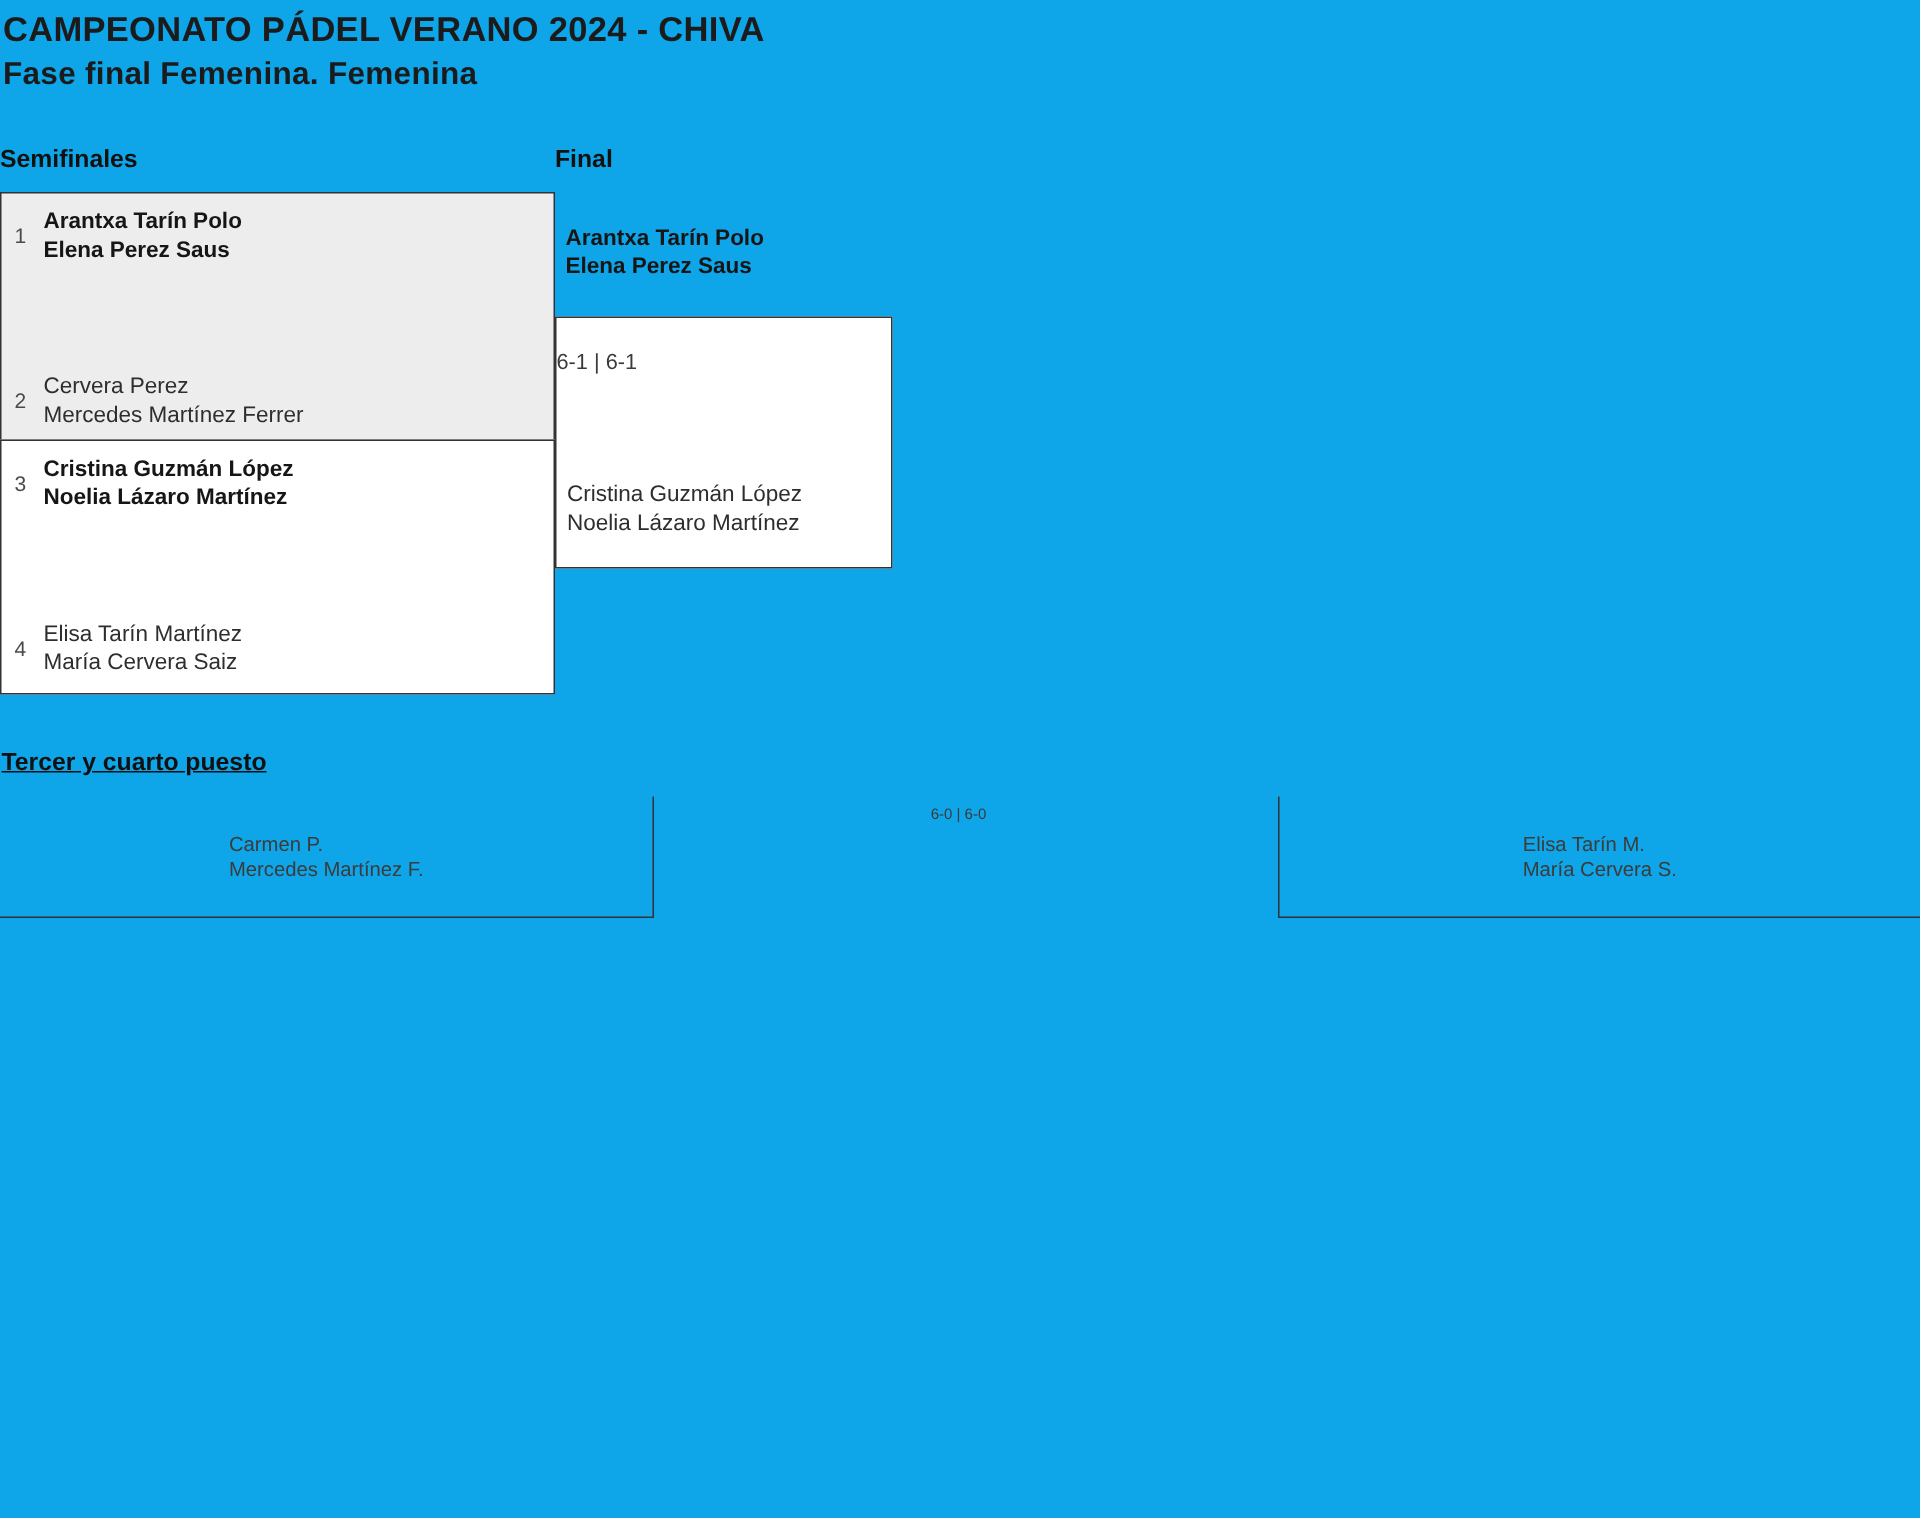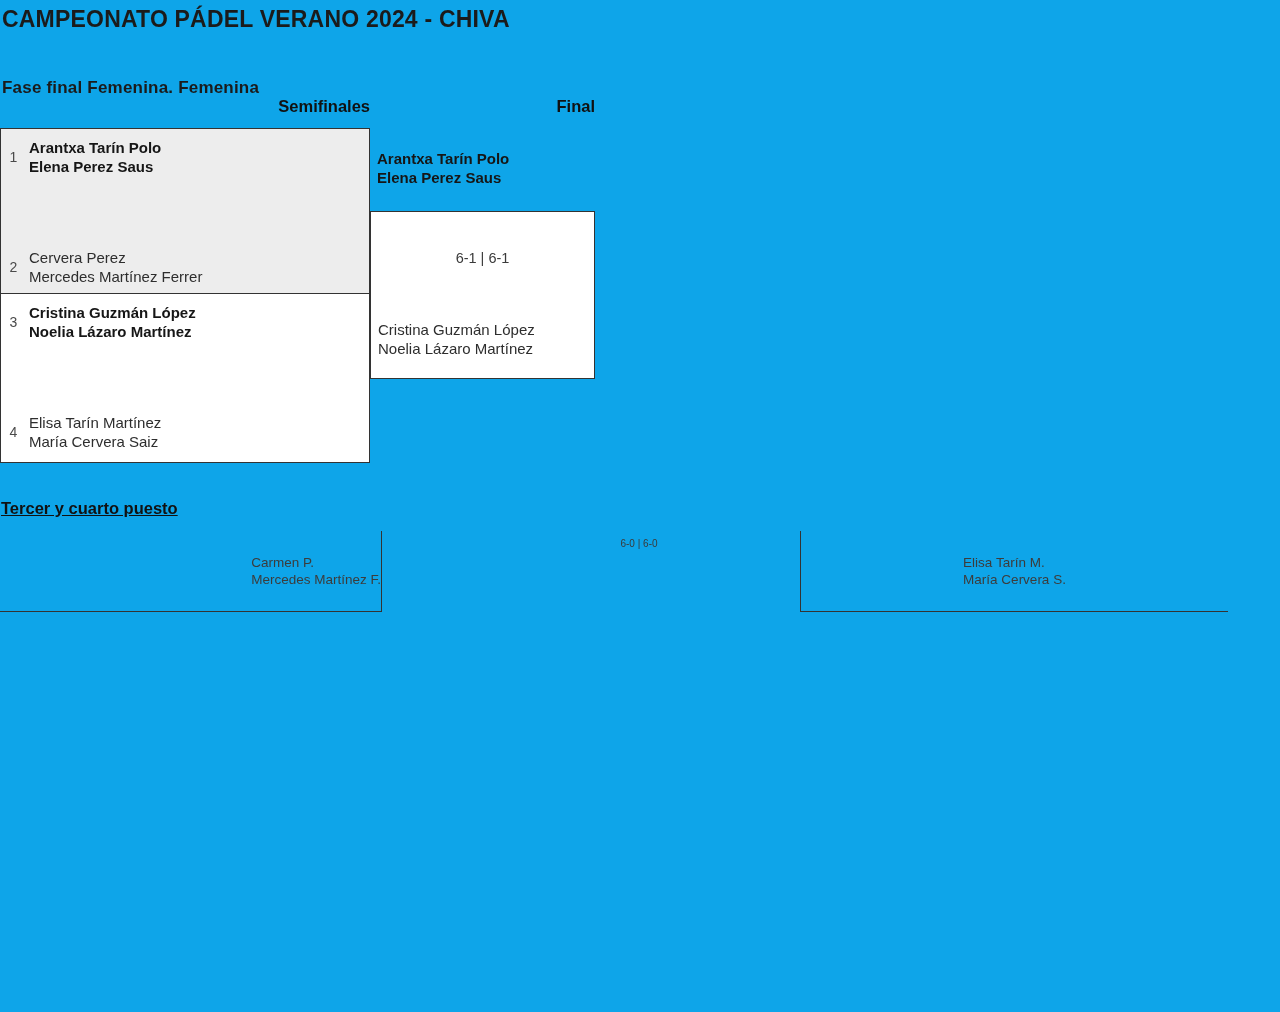--- a/index.html
+++ b/index.html
@@ -8,33 +8,33 @@
 
   .page { position: absolute; inset: 0; width: 1280px; height: 1012px; background: #0ea5e9; }
 
   
   .page-title {
     position: absolute; left: 2px; top: 6px;
     font-size: 23px; font-weight: 700; color: #1b1b1b; letter-spacing: 0.2px;
   }
   .page-subtitle {
     position: absolute; left: 2px; top: 38px;
-    font-size: 17px; font-weight: 700; color: #1b1b1b; letter-spacing: 0.2px; margin-top: 40px;
+    font-size: 21px; font-weight: 700; color: #1b1b1b; letter-spacing: 0.2px;
   }
   .logo { position: absolute; left: 1048px; top: 0; width: 232px; height: 72px; cursor: pointer; }
   .logo svg { display: block; width: 100%; height: 100%; }
   .logo text {
     font-family: "Liberation Sans", "DejaVu Sans", sans-serif;
     font-weight: 700; font-size: 51px; letter-spacing: -2px;
   }
 
   
   .round-header {
     position: absolute; top: 97px; height: 20px;
-    font-size: 16.5px; font-weight: 700; color: #111; text-align: right;
+    font-size: 16.5px; font-weight: 700; color: #111; text-align: left;
   }
   .round-header.semis { left: 0; width: 370px; }
   .round-header.final { left: 370px; width: 225px; }
 
   
   .match-box {
     position: absolute; border: 1px solid #333; background: #fff;
   }
   .match-box.shaded { background: #ededed; }
   #sf1 { left: 0; top: 128px; width: 370px; height: 166px; }
@@ -58,39 +58,39 @@
     position: absolute; left: 0; right: 0; top: 74px;
     text-align: center; font-size: 14.5px; color: #3a3a3a;
   }
 
   
   .final-winner {
     position: absolute; left: 377px; top: 149px;
     font-size: 15px; line-height: 19px; font-weight: 700; color: #161616;
   }
   .final-score {
-    position: absolute; left: 0; right: 0; top: 38px;
-    text-align: center; font-size: 14.5px; color: #3a3a3a;
+    position: absolute; left: 0; right: 0; top: 22px;
+    font-size: 14.5px; color: #3a3a3a;
   }
   .final-runnerup {
     position: absolute; left: 7px; top: 108px;
     font-size: 15px; line-height: 19px; color: #2e2e2e;
   }
 
   
   .third-heading {
     position: absolute; left: 1px; top: 499px;
     font-size: 16.5px; font-weight: 700; color: #111; text-decoration: underline;
   }
   .third-block {
     position: absolute; top: 531px; height: 81px;
     display: flex; align-items: center; justify-content: center;
   }
-  .third-block.left  { left: 0; width: 382px; border-right: 1px solid #333; border-bottom: 1px solid #333; justify-content: flex-end; }
-  .third-block.right { left: 800px; width: 428px; border-left: 1px solid #333; border-bottom: 1px solid #333; }
+  .third-block.left  { left: 0; width: 436px; border-right: 1px solid #333; border-bottom: 1px solid #333; }
+  .third-block.right { left: 852px; width: 428px; border-left: 1px solid #333; border-bottom: 1px solid #333; }
   .third-names { font-size: 13.5px; line-height: 17px; color: #3c3c3c; text-align: left; }
   .third-score {
     position: absolute; left: 426px; top: 538px; width: 426px;
     text-align: center; font-size: 10px; color: #3a3a3a;
   }
 </style>
 </head>
 <body>
 
 <div class="page">

